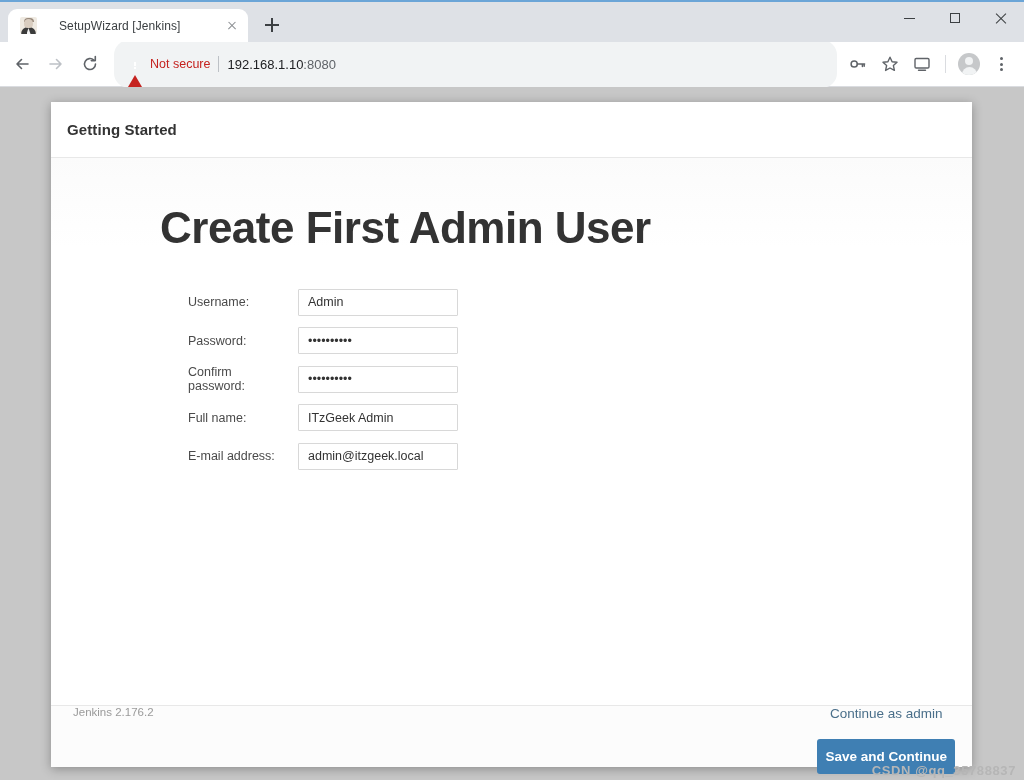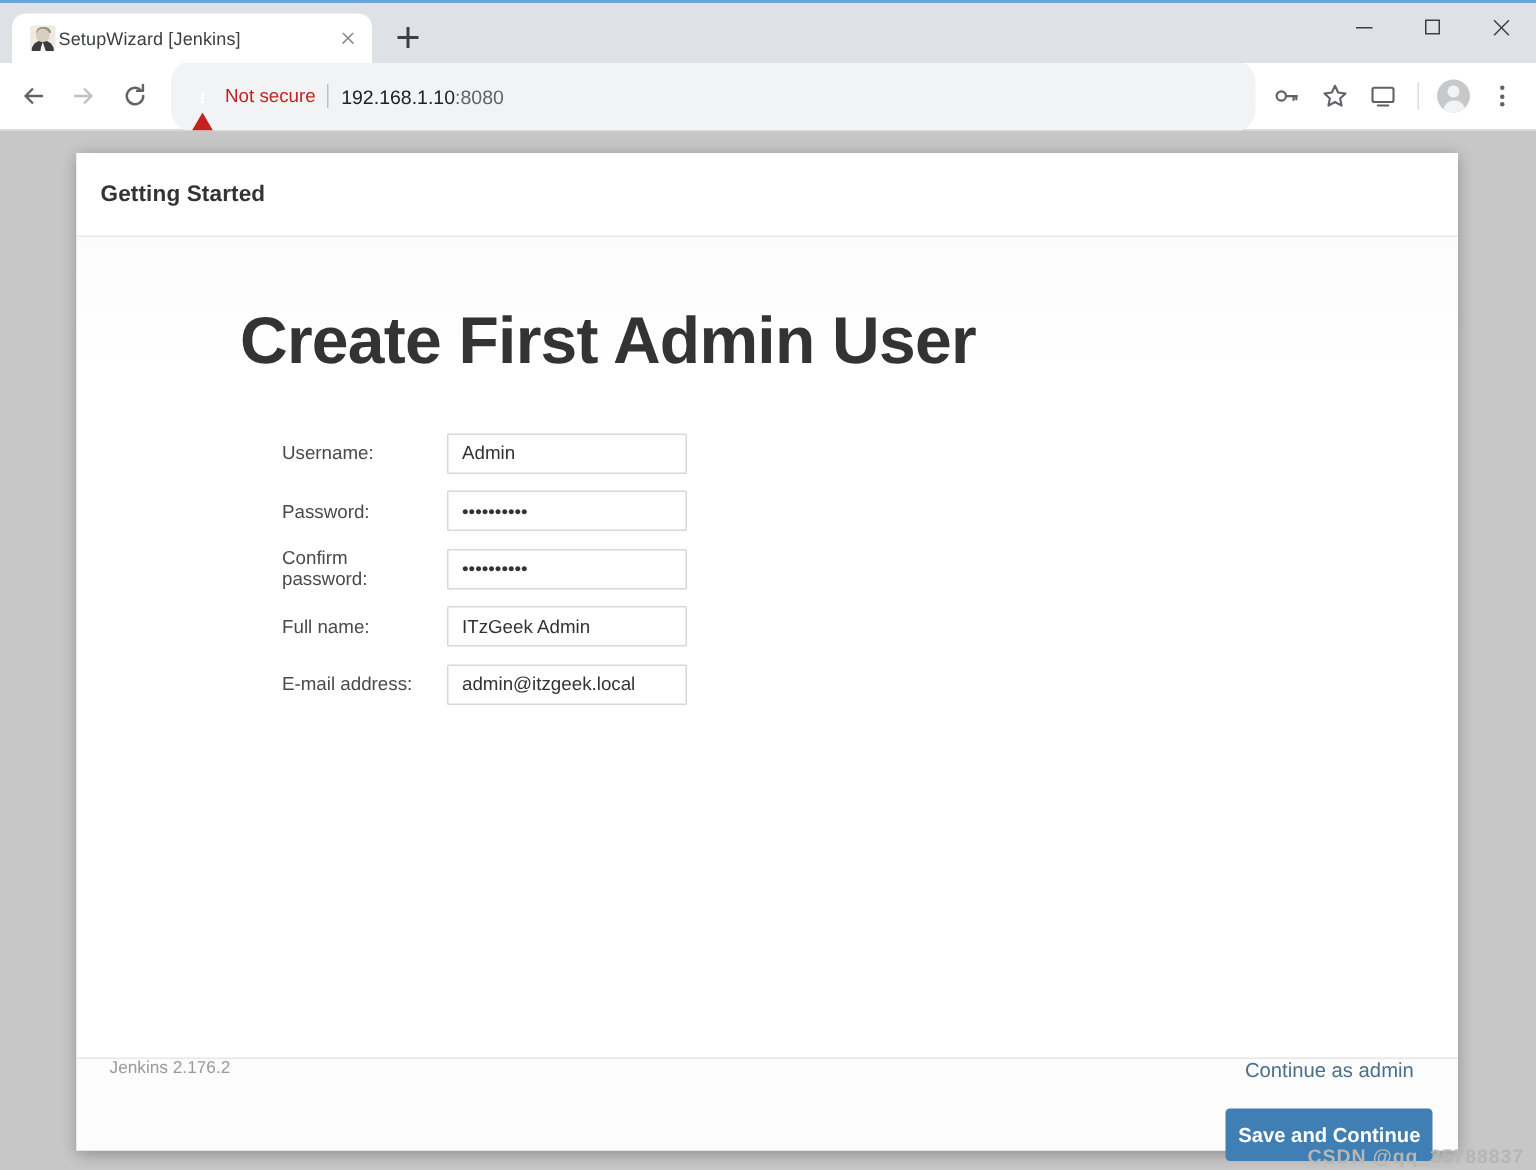--- a/index.html
+++ b/index.html
@@ -38,21 +38,21 @@
   }
 
   .tab {
     height: 33px;
     width: 240px;
     background: #ffffff;
     border-radius: 9px 9px 0 0;
     display: flex;
     align-items: center;
     padding: 0 8px 0 12px;
-    gap: 2px;
+    gap: 22px;
     position: relative;
   }
 
   .tab-favicon {
     width: 17px;
     height: 17px;
     flex: 0 0 auto;
     border-radius: 2px;
     background: #efeae2;
     position: relative;

